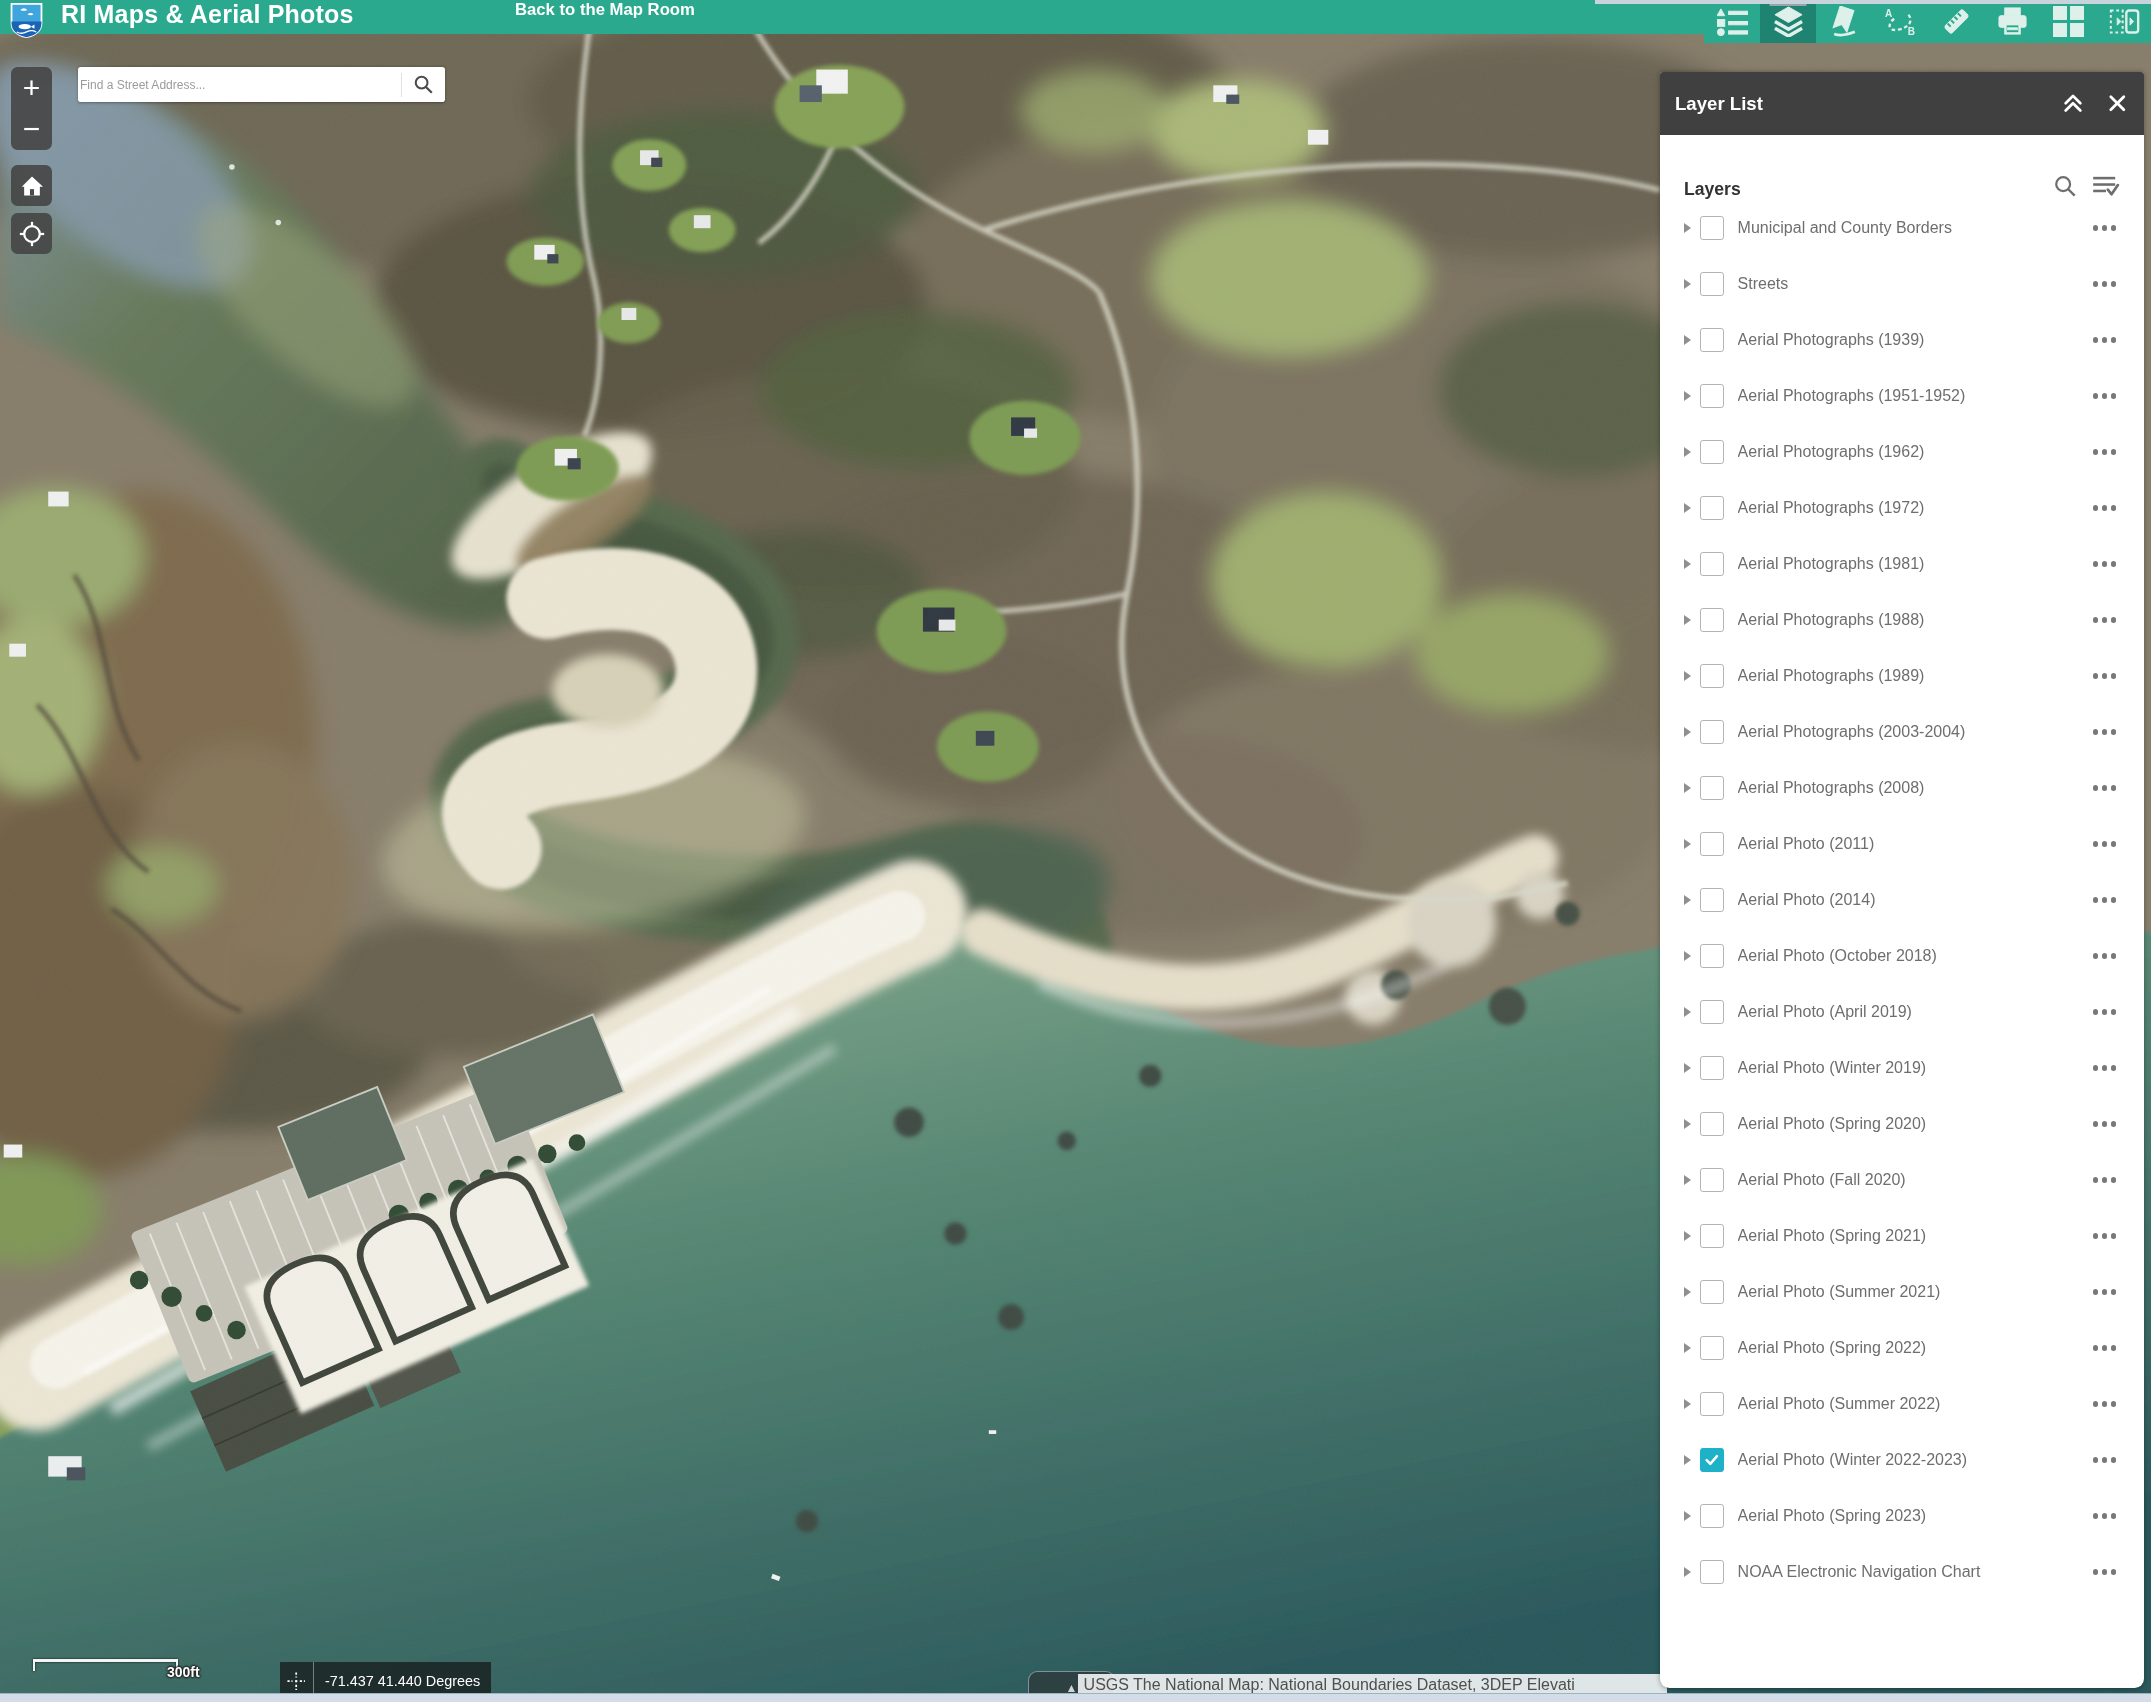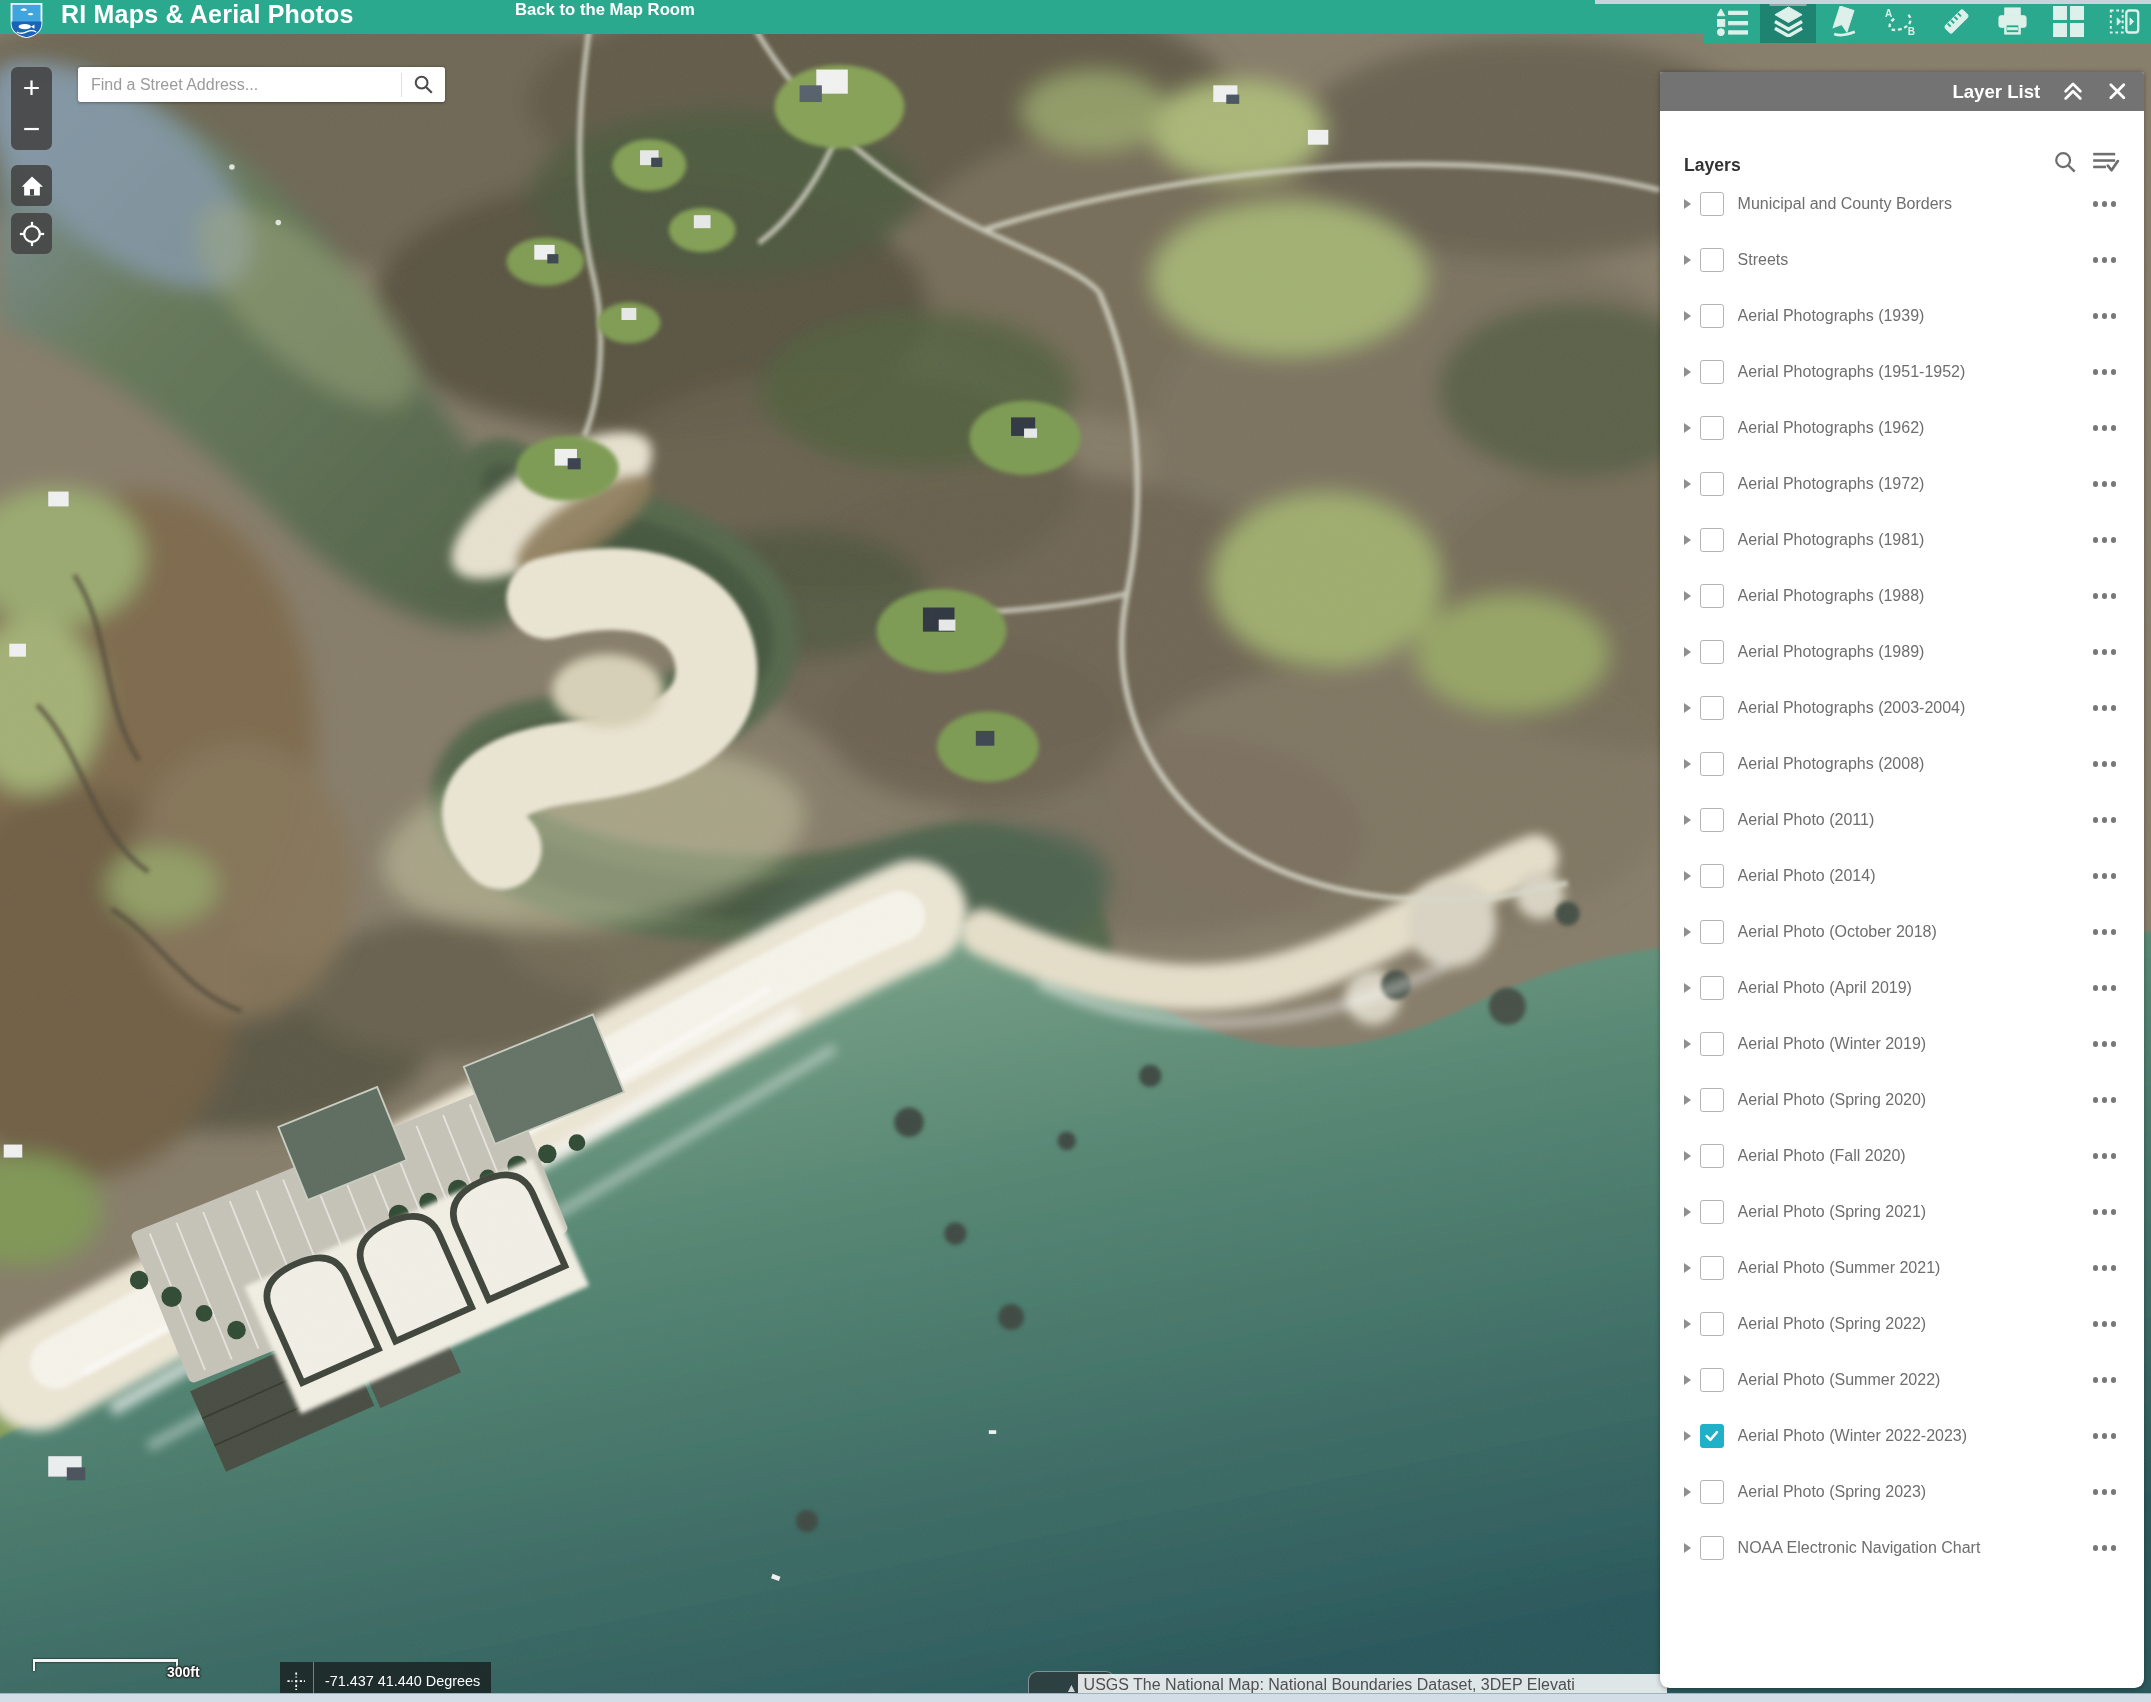--- a/index.html
+++ b/index.html
@@ -23,21 +23,21 @@
   .tool svg{width:31px;height:31px;}
   .tool .i{fill:#ddf0ea;stroke:#ddf0ea;}
   .tool .i-s{fill:none;stroke:#ddf0ea;}
   .tool.active{background:#1f8372;}
   .tool.active::before{content:'';position:absolute;top:0;left:50%;transform:translateX(-50%);
         width:37px;height:5.6px;background:#99a3aa;}
 
   
   .search{position:absolute;left:78px;top:67px;width:367px;height:35px;background:#fff;border-radius:2.8px;
           box-shadow:0 0.9px 2.8px rgba(0,0,0,.35);display:flex;align-items:center;z-index:3;}
-  .search input{flex:1;border:0;outline:0;margin-left:11px;font-size:16px;color:#555;
+  .search input{flex:1;border:0;outline:0;margin-left:0;font-size:12px;color:#555;
           font-family:"Liberation Sans",sans-serif;background:transparent;}
   .search input::placeholder{color:#9b9b9b;}
   .search-btn{width:43px;height:24px;border-left:0.9px solid #e0e0e0;display:flex;align-items:center;
           justify-content:center;cursor:pointer;}
 
   
   .zoomctl{position:absolute;left:11px;top:67px;width:41px;height:83px;background:rgba(70,70,70,.92);
            border-radius:6.5px;z-index:3;display:flex;flex-direction:column;}
   .zoomctl div{flex:1;display:flex;align-items:center;justify-content:center;color:#fff;
            font-size:30px;cursor:pointer;line-height:1;}
@@ -63,21 +63,21 @@
   .attr-tab span{color:#cfd4d8;font-size:12px;line-height:1;}
   .attribution{position:absolute;left:1078px;top:1674px;width:583px;height:21.3px;z-index:2;
         background:rgba(255,255,255,.85);color:#4f4f4f;font-size:16px;line-height:21.3px;
         padding-left:5.6px;white-space:nowrap;overflow:hidden;}
   .bottom-strip{position:absolute;left:0;bottom:0;width:100%;height:8.3px;background:#d2dde7;
         border-top:0.9px solid #9fb3bf;z-index:4;}
 
   
   .panel{position:absolute;left:1660px;top:72px;width:484px;height:1616px;background:#fff;z-index:4;
          border-radius:2.8px 2.8px 9.3px 9.3px;box-shadow:0 0.9px 5.6px rgba(0,0,0,.35);overflow:hidden;}
-  .panel-hd{height:39px;background:#737373;display:flex;align-items:center;padding:0 15px;text-align:right;}
+  .panel-hd{height:39px;background:#404040;display:flex;align-items:center;padding:12px 15px;}
   .panel-hd .t{color:#fff;font-size:18.6px;font-weight:600;flex:1;}
   .panel-hd .ic{width:24px;height:24px;display:flex;align-items:center;justify-content:center;
          margin-left:20.4px;cursor:pointer;}
   .layers-head{height:65px;display:flex;align-items:flex-end;padding:0 24px;}
   .layers-head .t{font-size:17.6px;font-weight:700;color:#333;flex:1;}
   .layers-head .ic{width:28px;height:28px;display:flex;align-items:center;justify-content:center;
          margin-left:13px;cursor:pointer;}
   .layer-row{height:56px;display:flex;align-items:center;padding:0 28px 0 24px;}
   .tri{width:0;height:0;border-left:7.4px solid #8f8f8f;border-top:5.1px solid transparent;
        border-bottom:5.1px solid transparent;cursor:pointer;flex:0 0 auto;}

